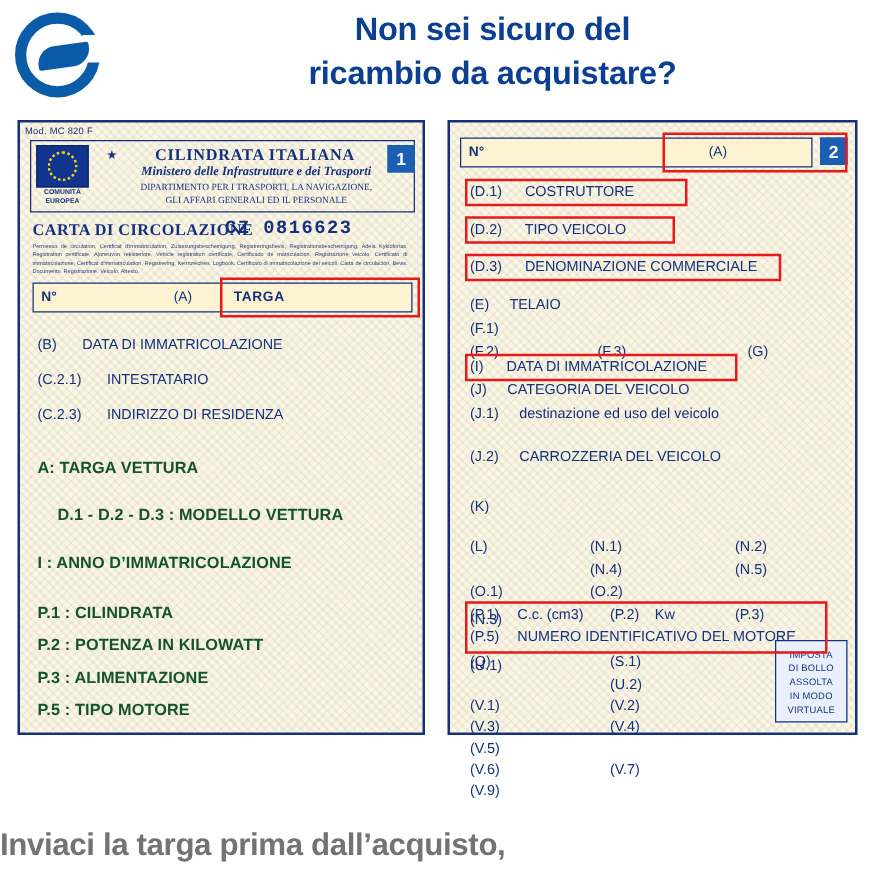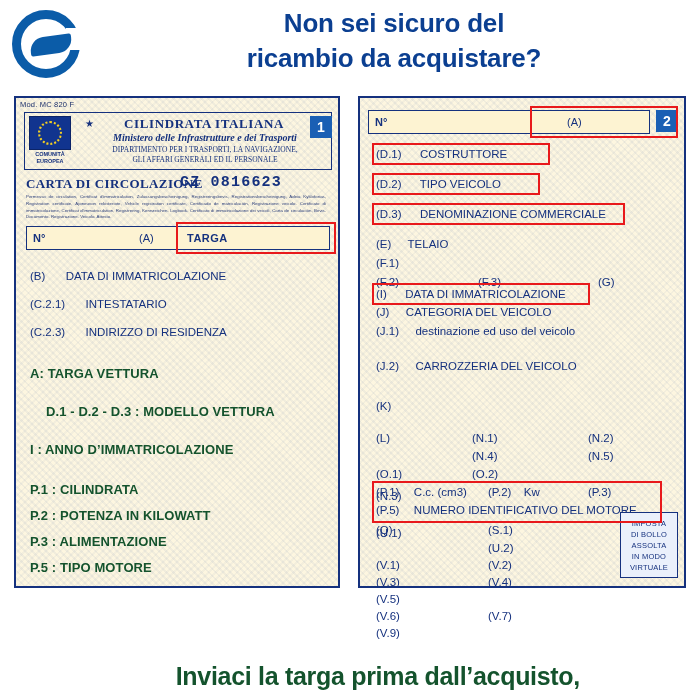--- a/index.html
+++ b/index.html
@@ -59,22 +59,22 @@
     font-weight: bold;
     line-height: 1.35;
     letter-spacing: -0.2px;
   }
 
   
   .footer {
     position: absolute;
     left: 0; bottom: 6px;
     width: 580px;
-    text-align: right;
-    color: #14532d;
+    text-align: left;
+    color: #737373;
     font-size: 25px;
     font-weight: bold;
     line-height: 1.35;
     letter-spacing: -0.3px;
   }
 
   
   .doc {
     position: absolute;
     background: #fdf6e0;

